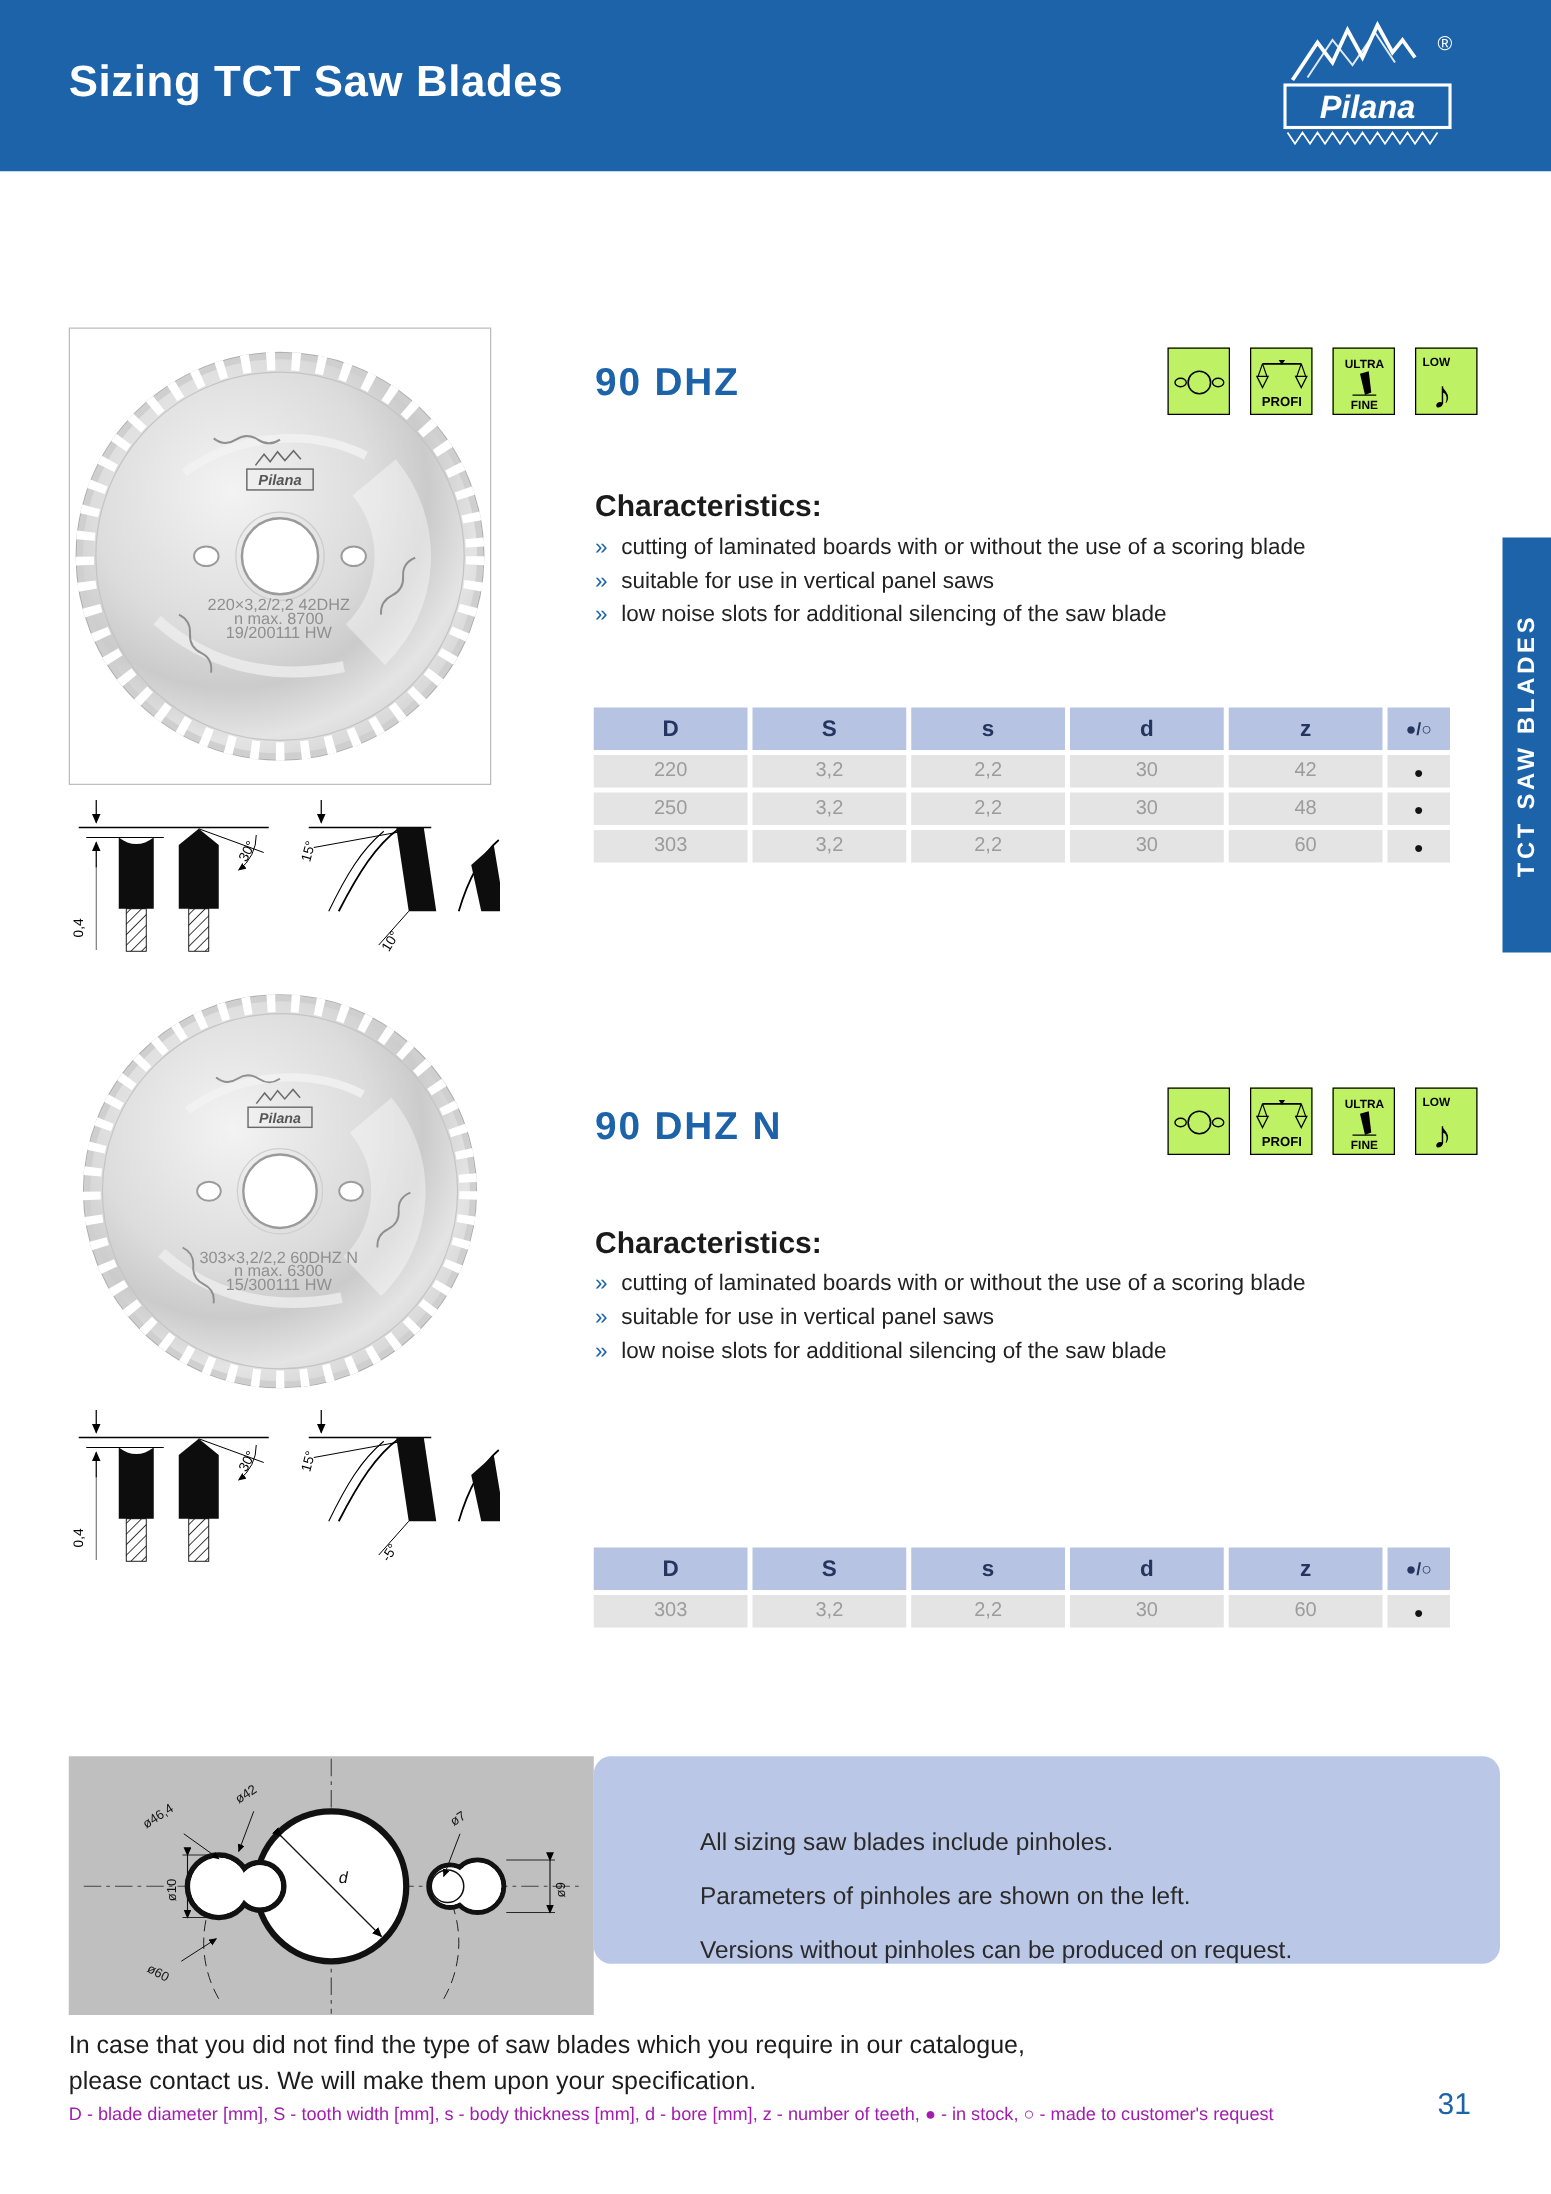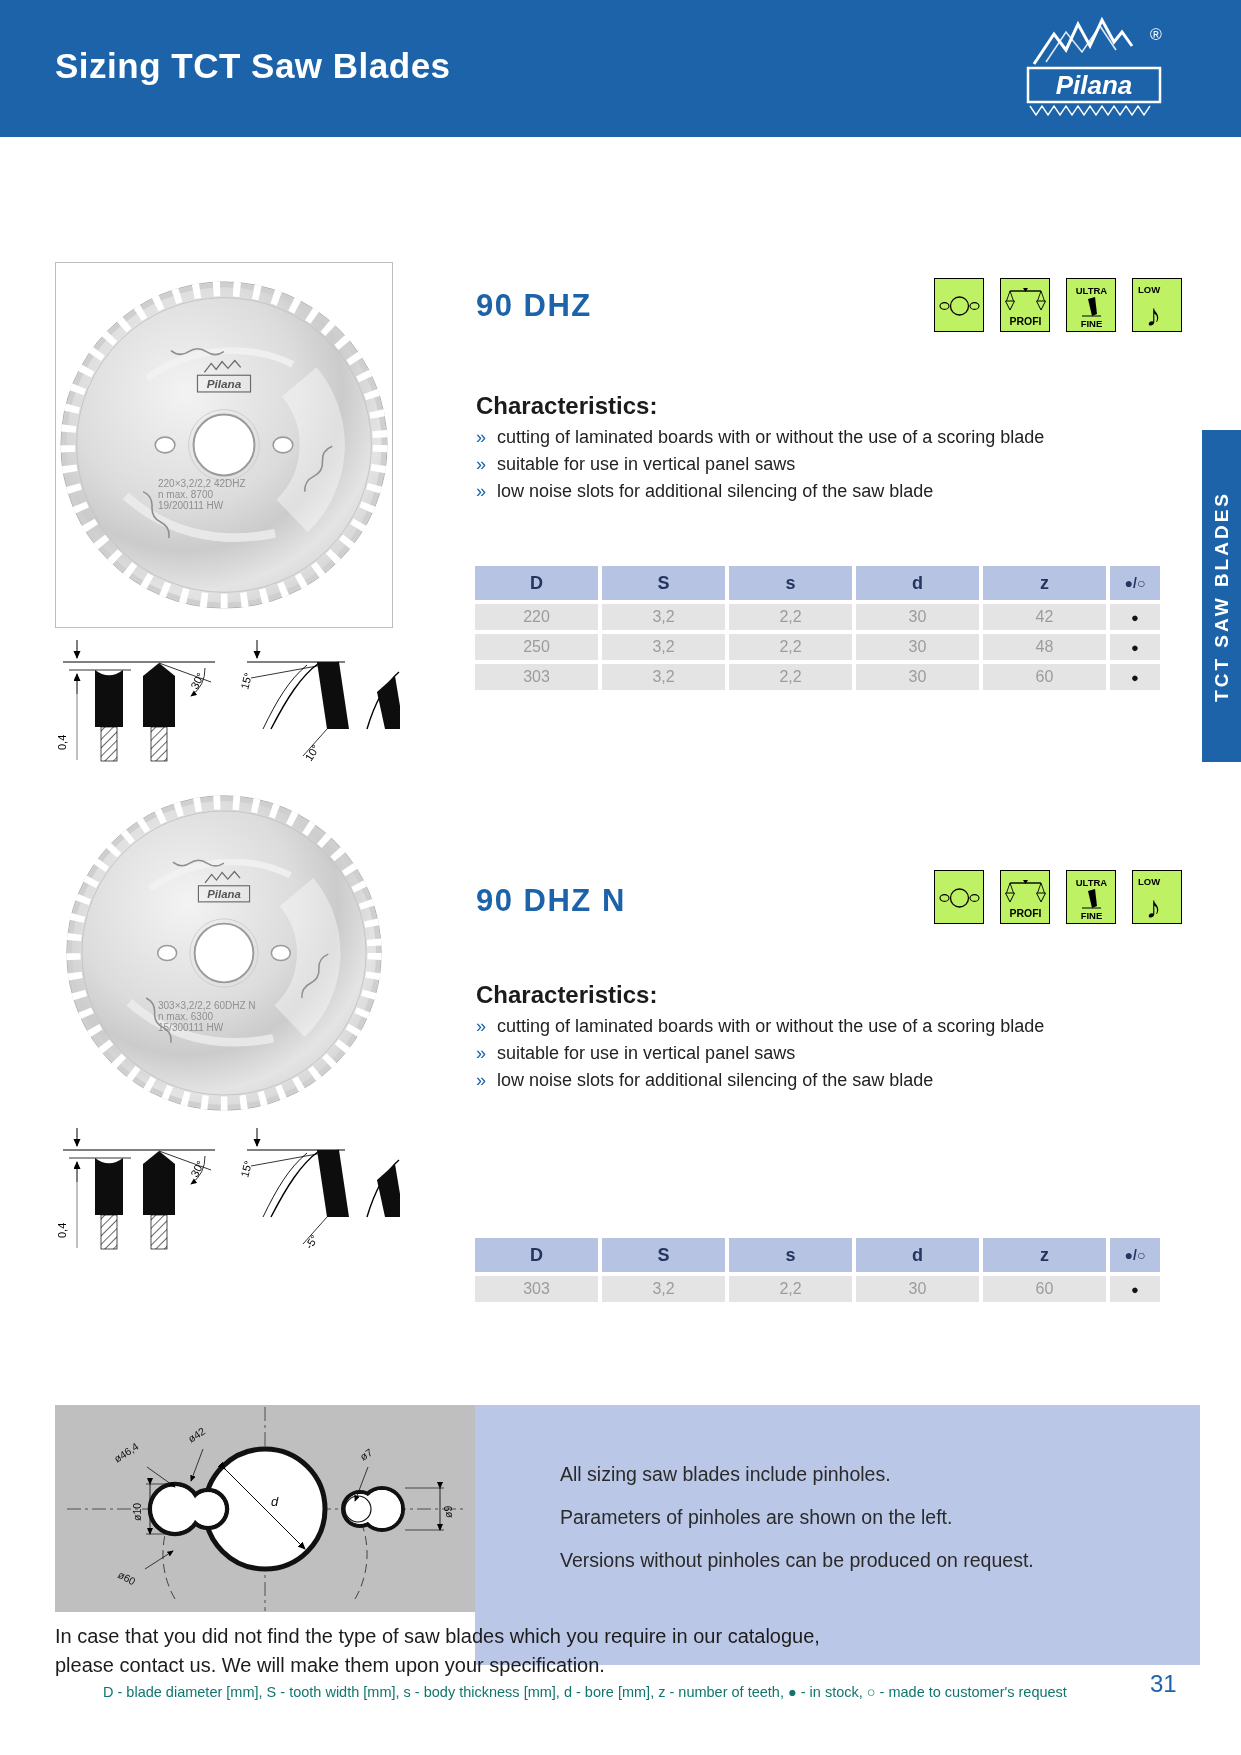--- a/index.html
+++ b/index.html
@@ -14,21 +14,21 @@
   
   .side-tab{left:1202px;top:430px;width:39px;height:332px;background:#1c63a9;
             display:flex;align-items:center;justify-content:center;}
   .side-tab span{writing-mode:vertical-rl;transform:rotate(180deg);color:#fff;
                  font-weight:bold;font-size:19px;letter-spacing:3px;white-space:nowrap;}
 
   
   .photo-box{left:55px;top:262px;width:336px;height:364px;border:1px solid #bdbdbd;
              display:flex;align-items:center;justify-content:center;background:#fff;}
   .photo-plain{left:57px;top:792px;width:334px;height:322px;}
-  .blade-marking{font-size:10px;line-height:11px;color:#8f8f8f;text-align:left;width:130px;}
+  .blade-marking{font-size:13px;line-height:11px;color:#8f8f8f;text-align:center;width:130px;}
 
   
   .model-heading{color:#1c63a9;font-size:31px;font-weight:bold;letter-spacing:1.5px;}
   .char-title{font-size:24px;font-weight:bold;color:#1b1b1b;}
   .bullets{font-size:18px;color:#222;line-height:27px;}
   .bullets .mark{color:#1c63a9;margin-right:11px;}
 
   
   .icons-row{display:flex;gap:16px;}
   .icon-box{width:48px;height:52px;border:1.5px solid #000;background:#bef264;
@@ -38,26 +38,26 @@
   table.spec{border-collapse:separate;border-spacing:4px;table-layout:fixed;}
   table.spec th{background:#b6c3e2;color:#243560;font-size:18px;font-weight:bold;
                 height:34px;text-align:center;padding:0;}
   table.spec td{background:#e4e4e4;color:#9c9c9c;font-size:16px;height:26px;
                 text-align:center;padding:0;}
   table.spec th.dotcol{font-size:14px;}
   table.spec td.dot{color:#141414;font-size:13px;}
 
   
   .panel-gray{left:55px;top:1405px;width:420px;height:207px;background:#bfbfbf;}
-  .panel-blue{left:475px;top:1405px;width:725px;height:260px;background:#bac7e6;}
+  .panel-blue{left:475px;top:1405px;width:725px;height:166px;background:#bac7e6;border-radius:14px;}
   .panel-blue .txt{position:absolute;left:85px;top:48px;font-size:19.5px;color:#2a2a2a;line-height:43px;}
 
   
   .footer-note{left:55px;top:1622px;font-size:20px;color:#1c1c1c;line-height:29px;}
-  .legend{left:55px;top:1684px;font-size:14.5px;color:#0f766e;margin-left:48px;}
+  .legend{left:55px;top:1684px;font-size:14.5px;color:#a21caf;}
   .page-num{left:1150px;top:1670px;font-size:24px;color:#1c63a9;}
 
   svg text{font-family:"Liberation Sans",sans-serif;}
 </style>
 </head>
 <body>
 
 <svg aria-hidden="true" style="position:absolute;width:0;height:0">
   <defs>
     <radialGradient id="bladeGrad" cx="38%" cy="34%" r="78%">

